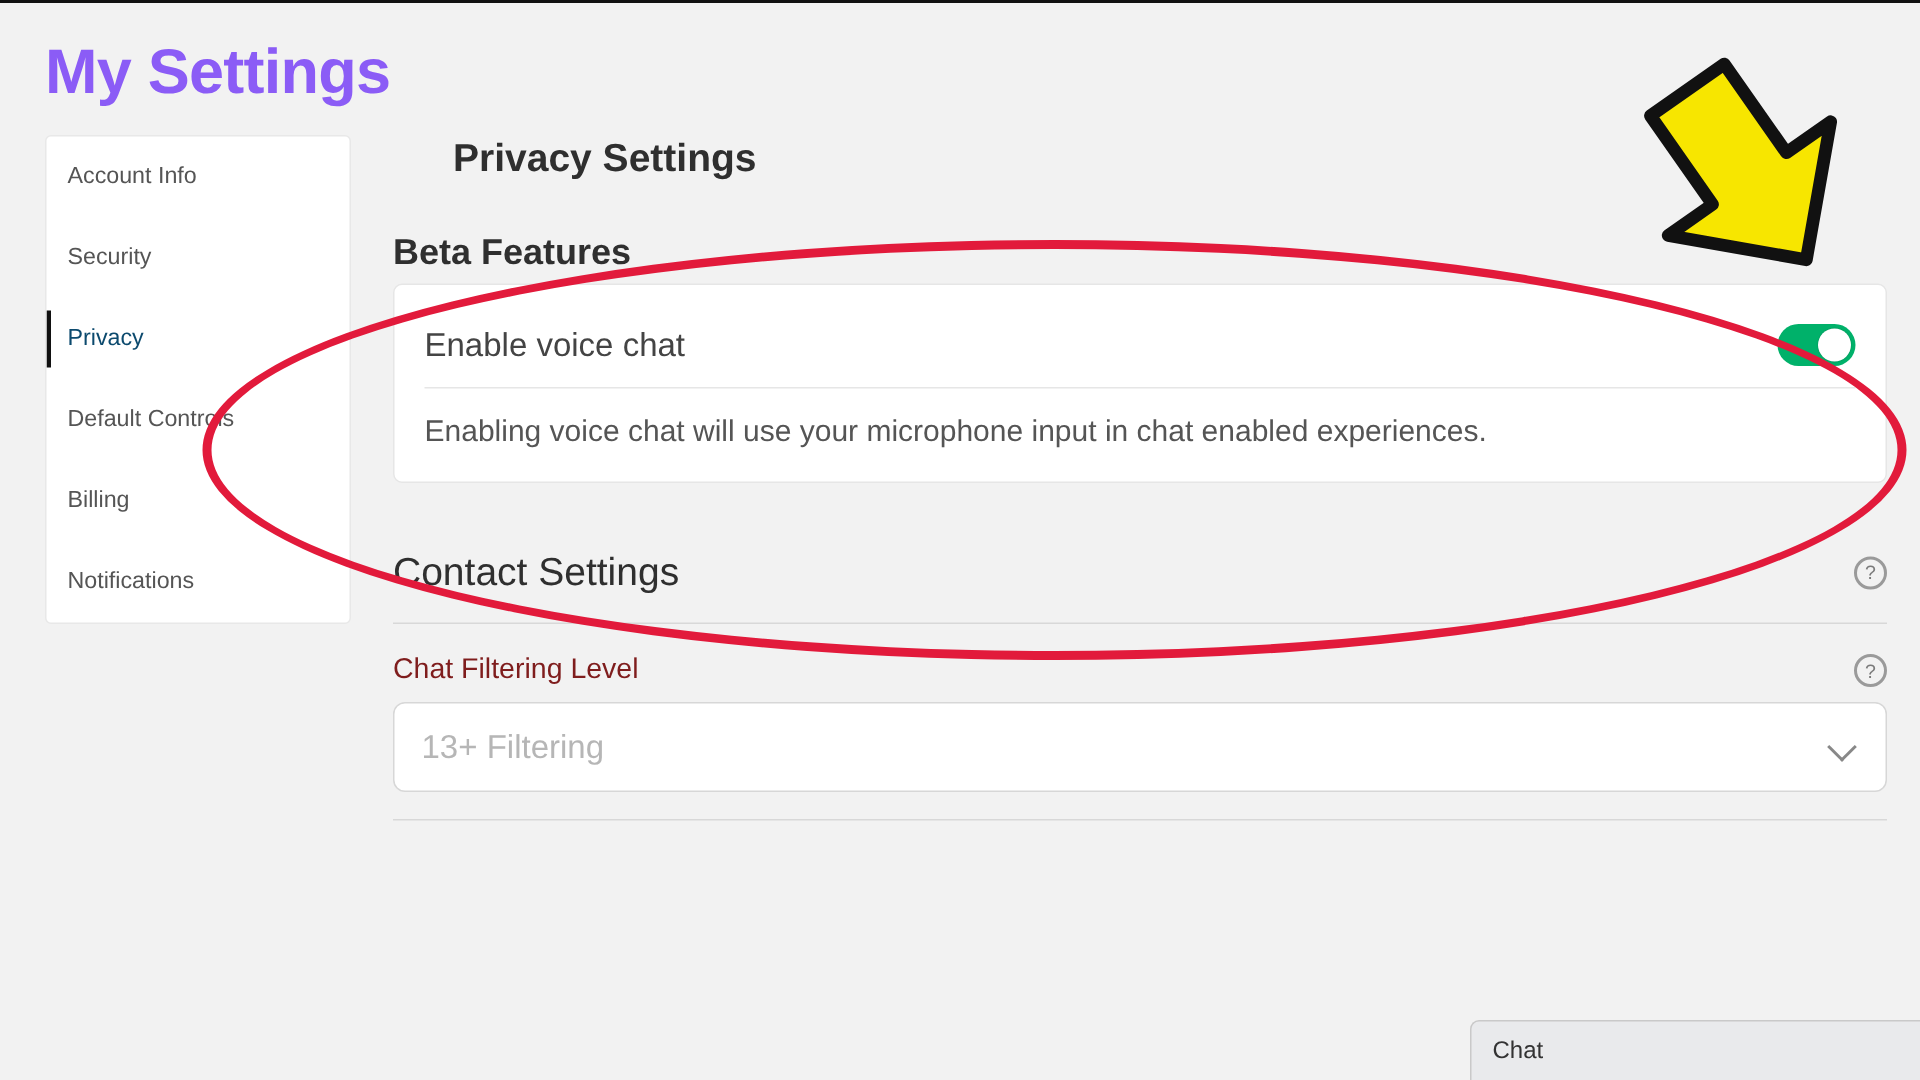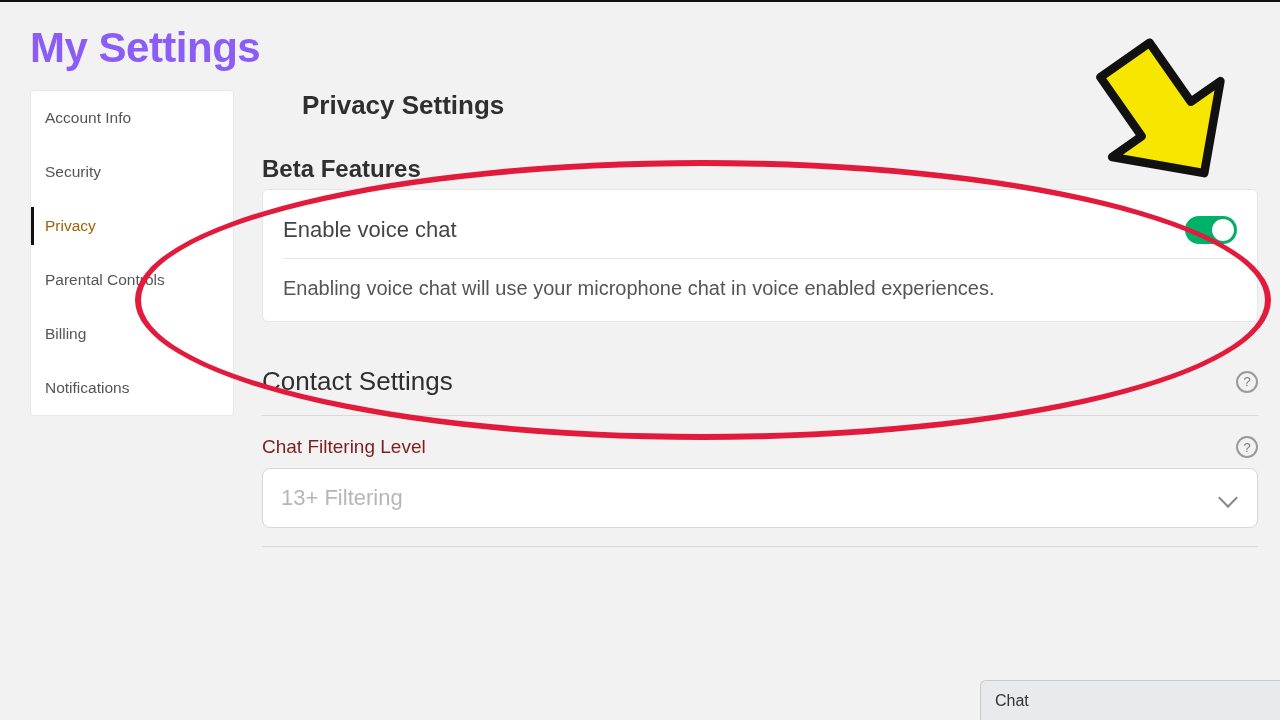--- a/index.html
+++ b/index.html
@@ -2,21 +2,21 @@
 <html><head>
 <meta charset="utf-8">
 <style>
   * { box-sizing: border-box; margin: 0; padding: 0; }
   html, body { width: 1280px; height: 720px; font-family: -apple-system, "Helvetica Neue", Arial, sans-serif; background: #f2f2f2; color: #393b3d; overflow: hidden; }
   body { border-top: 2px solid #111; }
   .page-title { font-size: 42px; font-weight: 800; color: #8b5cf6; padding: 22px 0 18px 30px; letter-spacing: -0.5px; }
   .layout { display: flex; padding: 0 22px 0 30px; gap: 28px; }
   .sidebar { width: 204px; background: #fff; border: 1px solid #e8e8e8; border-radius: 4px; overflow: hidden; flex: none; align-self: flex-start; }
   .sidebar-item { padding: 18px 14px; font-size: 15.5px; color: #555; cursor: pointer; position: relative; }
-  .sidebar-item.active { color: #a16207; }
+  .sidebar-item.active { color: #0c4a6e; }
   .sidebar-item.active::before { content:""; position:absolute; left:0; top:8px; bottom:8px; width:3px; background:#111; }
   .main { flex: 1; min-width: 0; }
   h2.section { font-size: 26px; font-weight: 700; color: #2f2f2f; padding: 0 0 8px 0; margin-left: 40px; }
   h3.subsection { font-size: 24px; font-weight: 700; color: #2f2f2f; padding: 26px 0 6px 0; }
   .card { background: #fff; border: 1px solid #e6e6e6; border-radius: 6px; padding: 14px 20px 18px 20px; }
   .row { display: flex; align-items: center; justify-content: space-between; padding: 12px 0; }
   .toggle-label { font-size: 22px; color: #444; }
   .divider { height: 1px; background: #e6e6e6; margin: 2px 0 14px 0; }
   .desc { font-size: 20px; color: #555; line-height: 1.5; }
   .toggle { width: 52px; height: 28px; border-radius: 14px; background: #00b16a; position: relative; cursor: pointer; }
@@ -39,38 +39,38 @@
 </head>
 <body>
 
 <h1 class="page-title">My Settings</h1>
 
 <div class="layout">
   <nav class="sidebar">
     <div class="sidebar-item"><span>Account Info</span></div>
     <div class="sidebar-item"><span>Security</span></div>
     <div class="sidebar-item active"><span>Privacy</span></div>
-    <div class="sidebar-item"><span>Parental Controls</span></div>
+    <div class="sidebar-item"><span>Default Controls</span></div>
     <div class="sidebar-item"><span>Billing</span></div>
     <div class="sidebar-item"><span>Notifications</span></div>
   </nav>
 
   <main class="main">
     <h2 class="section">Privacy Settings</h2>
 
     <h3 class="subsection">Beta Features</h3>
     <div class="card">
       <div class="row">
         <span class="toggle-label">Enable voice chat</span>
         <div class="toggle">
             <div class="knob"></div>
           </div>
       </div>
       <div class="divider"></div>
-      <p class="desc">Enabling voice chat will use your microphone chat in voice enabled experiences.</p>
+      <p class="desc">Enabling voice chat will use your microphone input in chat enabled experiences.</p>
     </div>
 
     <div class="heading-row">
       <h3>Contact Settings</h3>
       <div class="help">?</div>
     </div>
     <div class="hr"></div>
 
     <div class="heading-row tight">
       <span class="field-label" style="padding-top:0">Chat Filtering Level</span>

